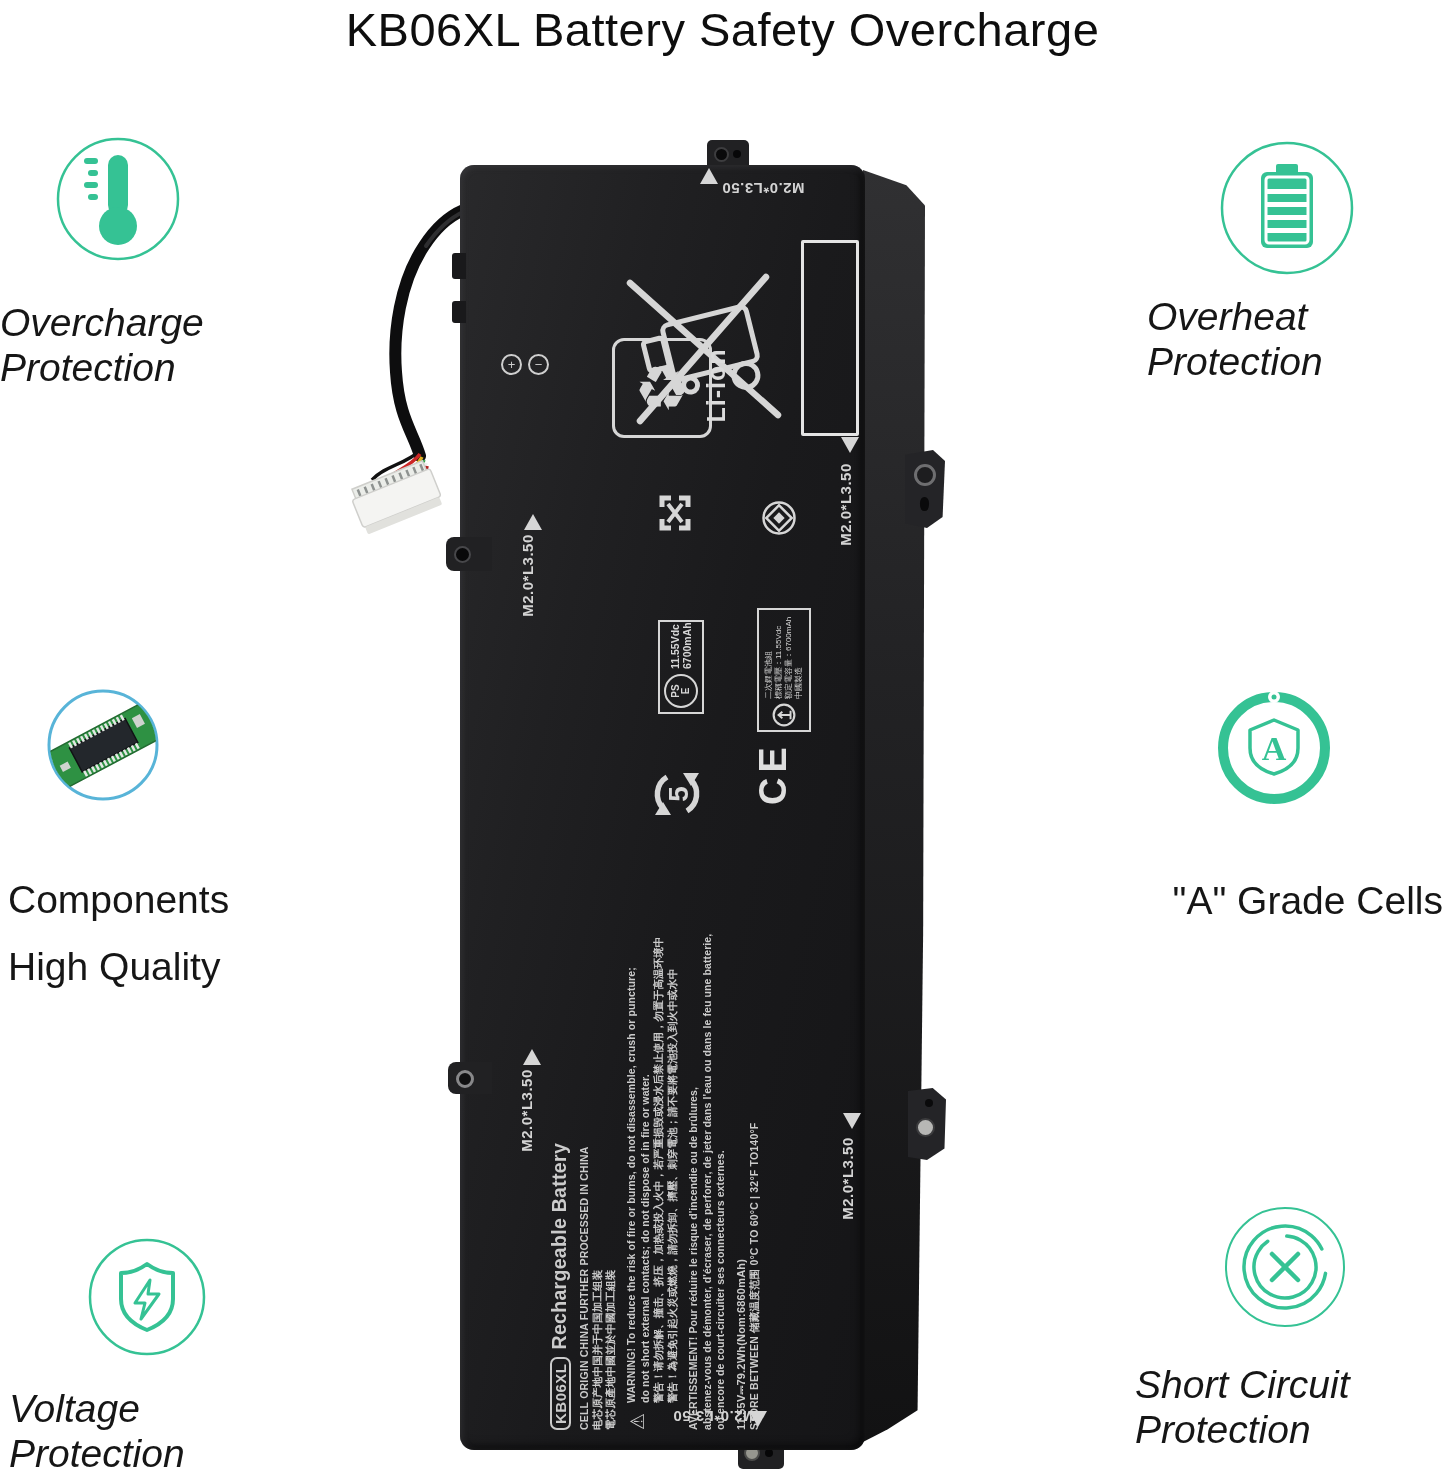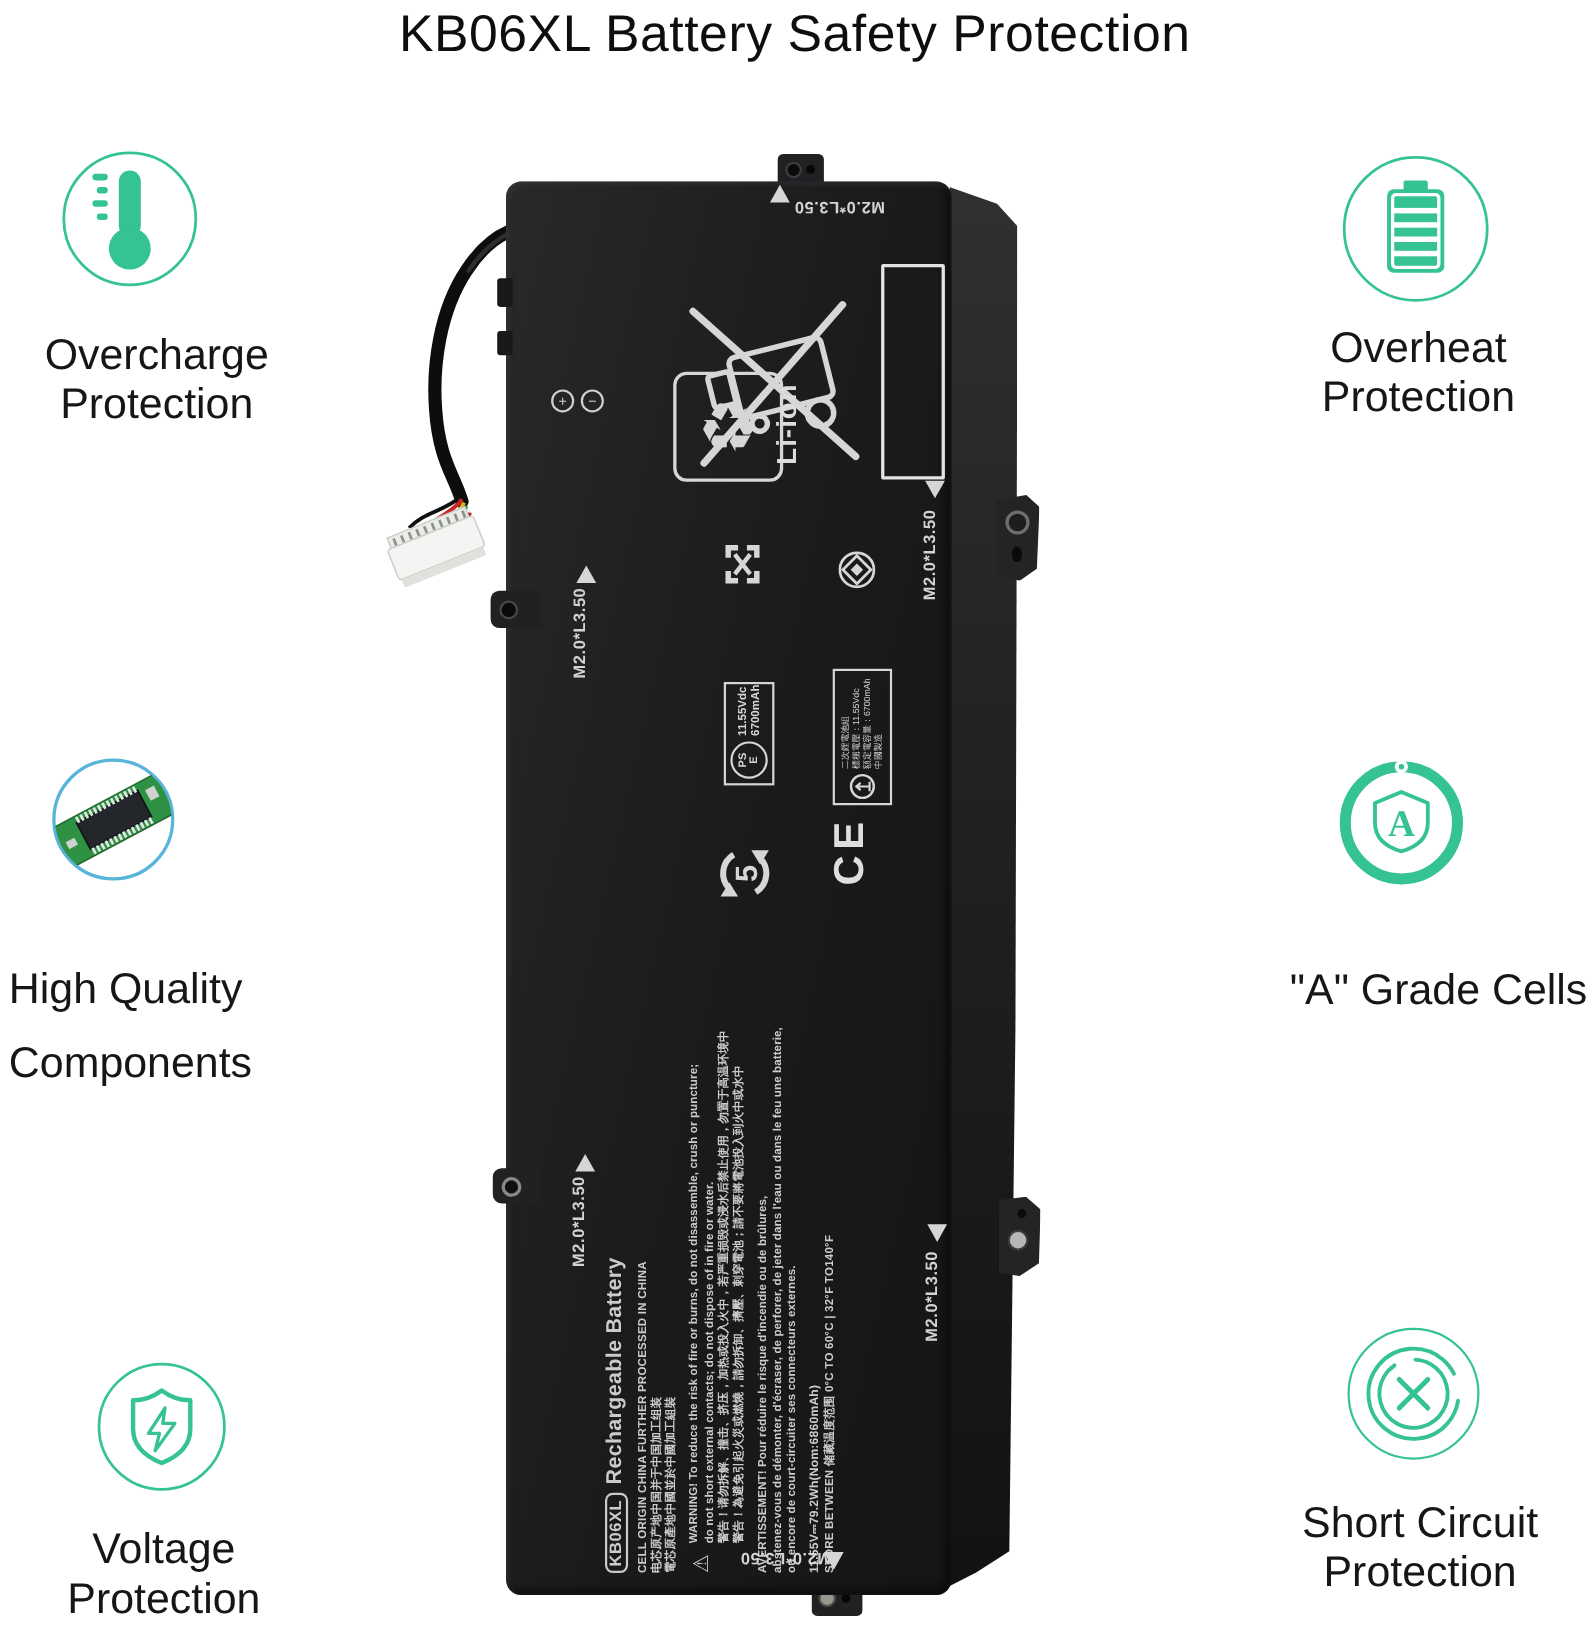--- a/index.html
+++ b/index.html
@@ -10,21 +10,21 @@
     color:#141414;
   }
   .abs{position:absolute;}
   
   #title{
     left:0;top:2px;width:1445px;text-align:center;
     font-size:47px;font-weight:400;color:#0e0e0e;letter-spacing:0.5px;
   }
   
   .flabel{font-size:39px;line-height:45px;color:#161616;font-weight:400;}
-  .fcenter{text-align:center;}
+  .fcenter{font-style:italic;}
   #lbl-overcharge{left:0;top:300px;width:285px;}
   #lbl-overheat{left:1147px;top:294px;width:285px;}
   #lbl-quality{left:8px;top:866px;width:420px;line-height:67px;}
   #lbl-agrade{left:1055px;top:878px;width:388px;text-align:right;}
   #lbl-voltage{left:9px;top:1386px;width:280px;}
   #lbl-short{left:1135px;top:1362px;width:312px;}
   
   #battery{left:450px;top:150px;width:500px;height:1332px;}
   #face{
     left:10px;top:15px;width:405px;height:1285px;border-radius:14px;
@@ -81,21 +81,21 @@
   .warngroup{position:relative;padding-left:27px;margin-top:8px;}
   .warnicon{position:absolute;left:0;top:1px;font-size:19px;color:#cbcbcb;}
   .wline{font-size:10.5px;line-height:13.5px;font-weight:bold;letter-spacing:.1px;}
   .avgroup{margin-top:8px;}
   .ratingline{margin-top:7px;font-size:11px;font-weight:bold;letter-spacing:.2px;}
   .storageline{font-size:10.5px;font-weight:bold;letter-spacing:.2px;}
 </style>
 </head>
 <body>
 
-<div id="title" class="abs">KB06XL Battery Safety Protection</div>
+<div id="title" class="abs">KB06XL Battery Safety Overcharge</div>
 
 <svg class="abs" style="left:55px;top:136px" width="126" height="126" viewBox="0 0 126 126">
   <circle cx="63" cy="63" r="60" fill="none" stroke="#35c294" stroke-width="2.5"></circle>
   <g fill="#35c294" transform="translate(63,63)">
     <rect x="-10" y="-44" width="20" height="60" rx="10"></rect>
     <circle cx="0" cy="27" r="19"></circle>
     <rect x="-34" y="-41" width="14" height="6" rx="3"></rect>
     <rect x="-30" y="-29" width="10" height="6" rx="3"></rect>
     <rect x="-34" y="-17" width="14" height="6" rx="3"></rect>
     <rect x="-30" y="-5" width="10" height="6" rx="3"></rect>
@@ -153,22 +153,22 @@
 
 <div id="lbl-overcharge" class="abs flabel fcenter">
   <div>Overcharge</div>
   <div>Protection</div>
 </div>
 <div id="lbl-overheat" class="abs flabel fcenter">
   <div>Overheat</div>
   <div>Protection</div>
 </div>
 <div id="lbl-quality" class="abs flabel">
+  <div>Components</div>
   <div>High Quality</div>
-  <div>Components</div>
 </div>
 <div id="lbl-agrade" class="abs flabel">
   <div>"A" Grade Cells</div>
 </div>
 <div id="lbl-voltage" class="abs flabel fcenter">
   <div>Voltage</div>
   <div>Protection</div>
 </div>
 <div id="lbl-short" class="abs flabel fcenter">
   <div>Short Circuit</div>

